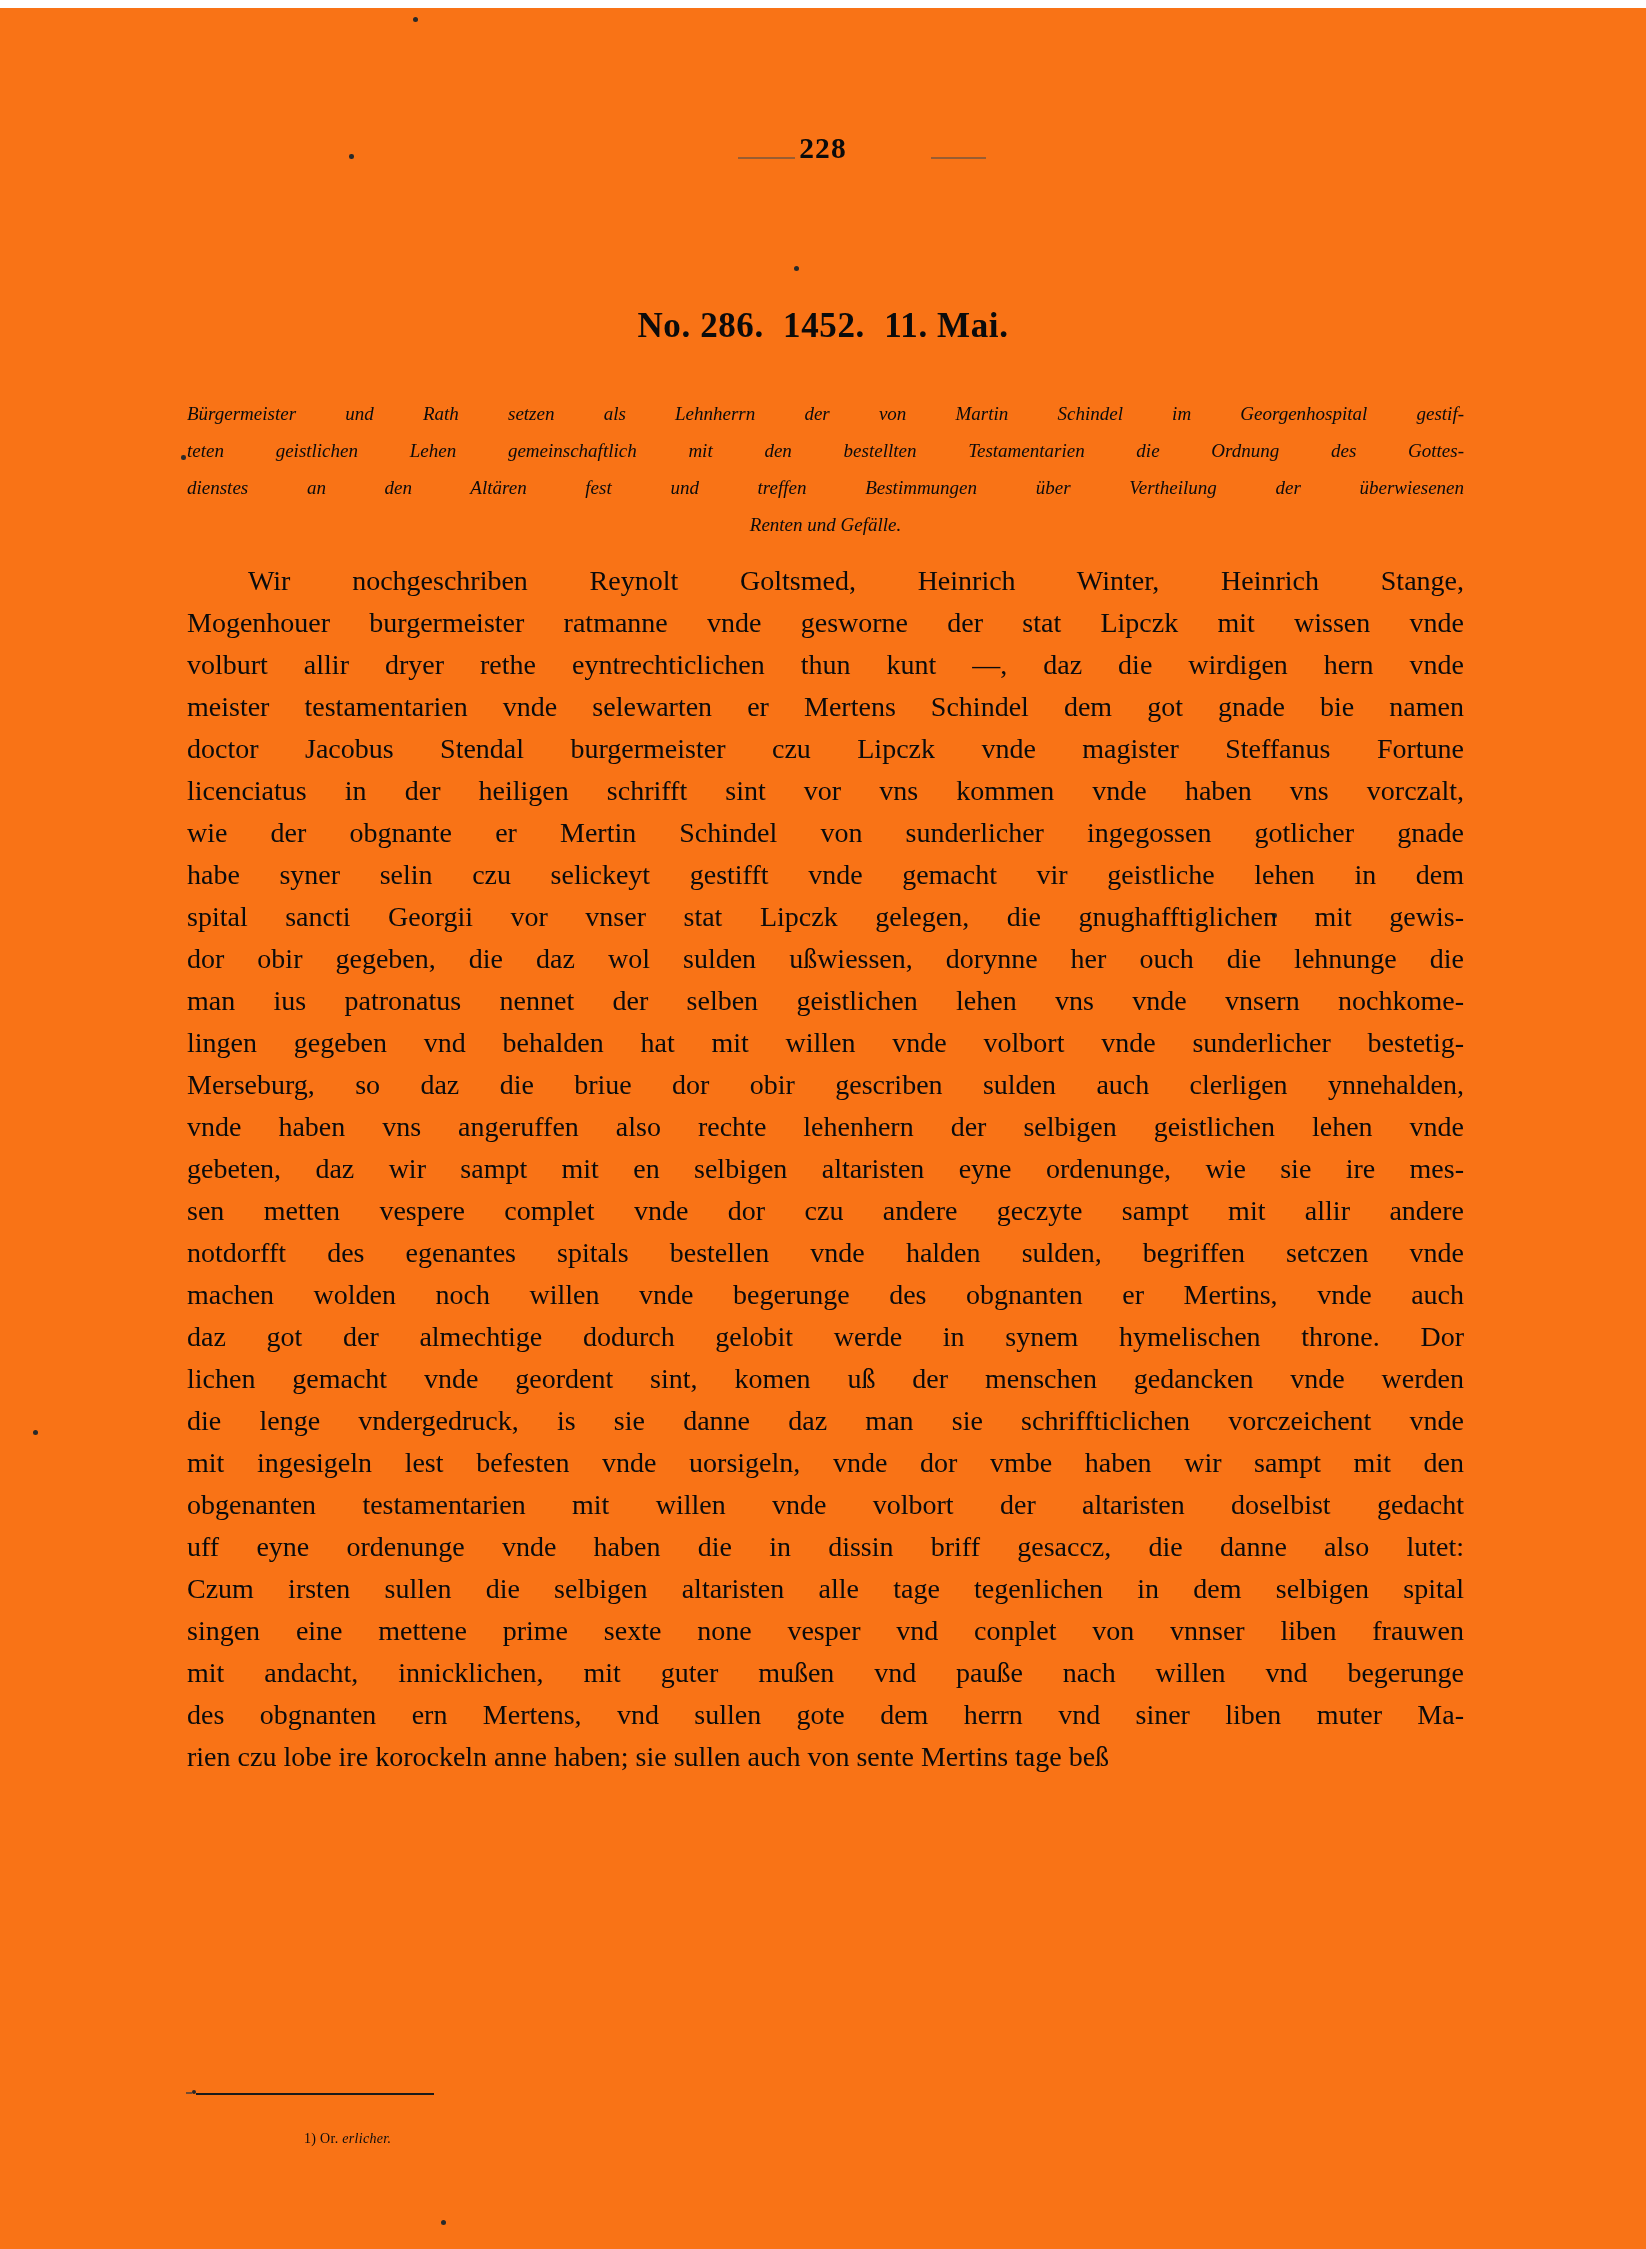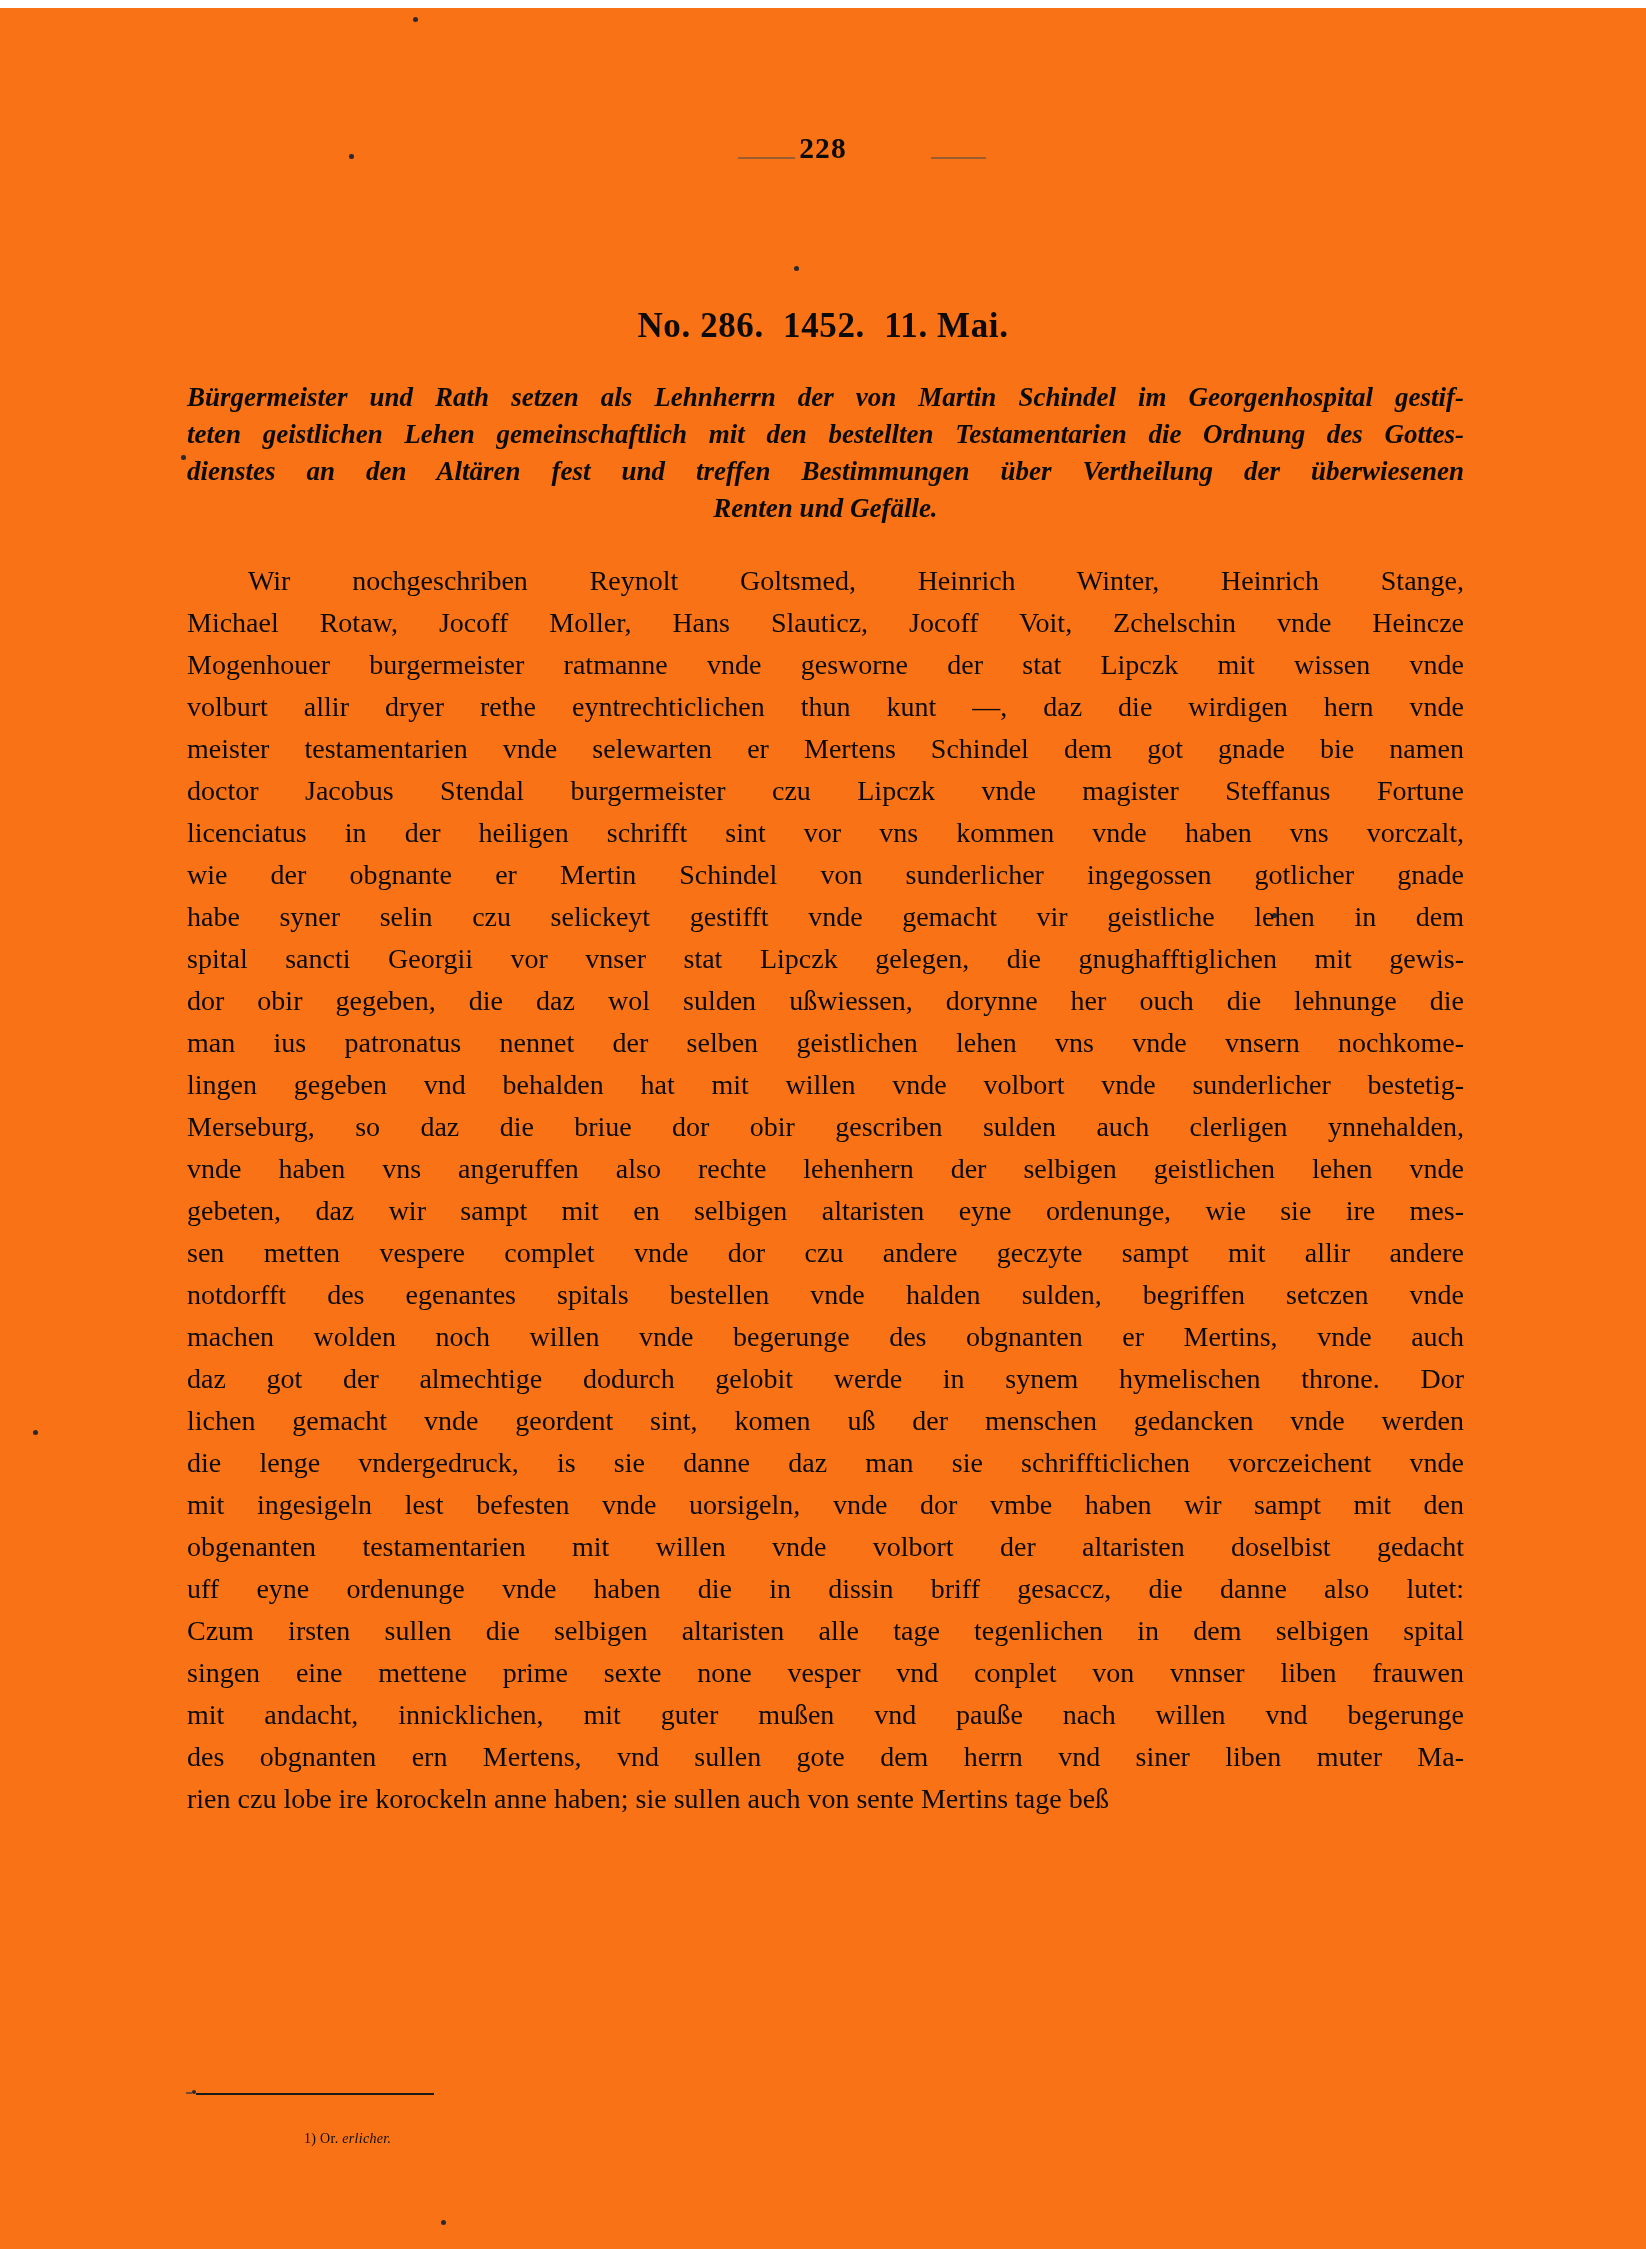--- a/index.html
+++ b/index.html
@@ -57,28 +57,27 @@
     text-align: center;
     font-size: 35px;
     font-weight: bold;
     letter-spacing: 0.6px;
   }
   .doc-title .sp { display: inline-block; width: 19.3px; }
 
   
   .regest {
     position: absolute;
-    top: 371px;
+    top: 387px;
     left: 187px;
     width: 1277px;
     font-style: italic;
-    font-size: 27px;
+    font-size: 19px;
     line-height: 37px;
     text-align: center;
-    font-weight: bold;
   }
   .regest p {
     margin: 0;
     white-space: nowrap;
   }
   .regest p.just {
     text-align: justify;
     text-align-last: justify;
   }
 
@@ -162,21 +161,20 @@
 
   <div class="regest">
     <p class="just">Bürgermeister und Rath setzen als Lehnherrn der von Martin Schindel im Georgenhospital gestif-</p>
     <p class="just">teten geistlichen Lehen gemeinschaftlich mit den bestellten Testamentarien die Ordnung des Gottes-</p>
     <p class="just">dienstes an den Altären fest und treffen Bestimmungen über Vertheilung der überwiesenen</p>
     <p>Renten und Gefälle.</p>
   </div>
 
   <div class="body">
     <span class="ln"><span class="indent"></span><span>Wir nochgeschriben Reynolt Goltsmed, Heinrich Winter, Heinrich Stange,</span></span>
-    <span class="ln">Michael Rotaw, Jocoff Moller, Hans Slauticz, Jocoff Voit, Zchelschin vnde Heincze</span>
     <span class="ln">Mogenhouer burgermeister ratmanne vnde gesworne der stat Lipczk mit wissen vnde</span>
     <span class="ln">volburt allir dryer rethe eyntrechticlichen thun kunt —, daz die wirdigen hern vnde</span>
     <span class="ln">meister testamentarien vnde selewarten er Mertens Schindel dem got gnade bie namen</span>
     <span class="ln">doctor Jacobus Stendal burgermeister czu Lipczk vnde magister Steffanus Fortune</span>
     <span class="ln">licenciatus in der heiligen schrifft sint vor vns kommen vnde haben vns vorczalt,</span>
     <span class="ln">wie der obgnante er Mertin Schindel von sunderlicher ingegossen gotlicher gnade</span>
     <span class="ln">habe syner selin czu selickeyt gestifft vnde gemacht vir geistliche lehen in dem</span>
     <span class="ln">spital sancti Georgii vor vnser stat Lipczk gelegen, die gnughafftiglichen mit gewis-</span>
     <span class="ln">dor obir gegeben, die daz wol sulden ußwiessen, dorynne her ouch die lehnunge die</span>
     <span class="ln">man ius patronatus nennet der selben geistlichen lehen vns vnde vnsern nochkome-</span>

